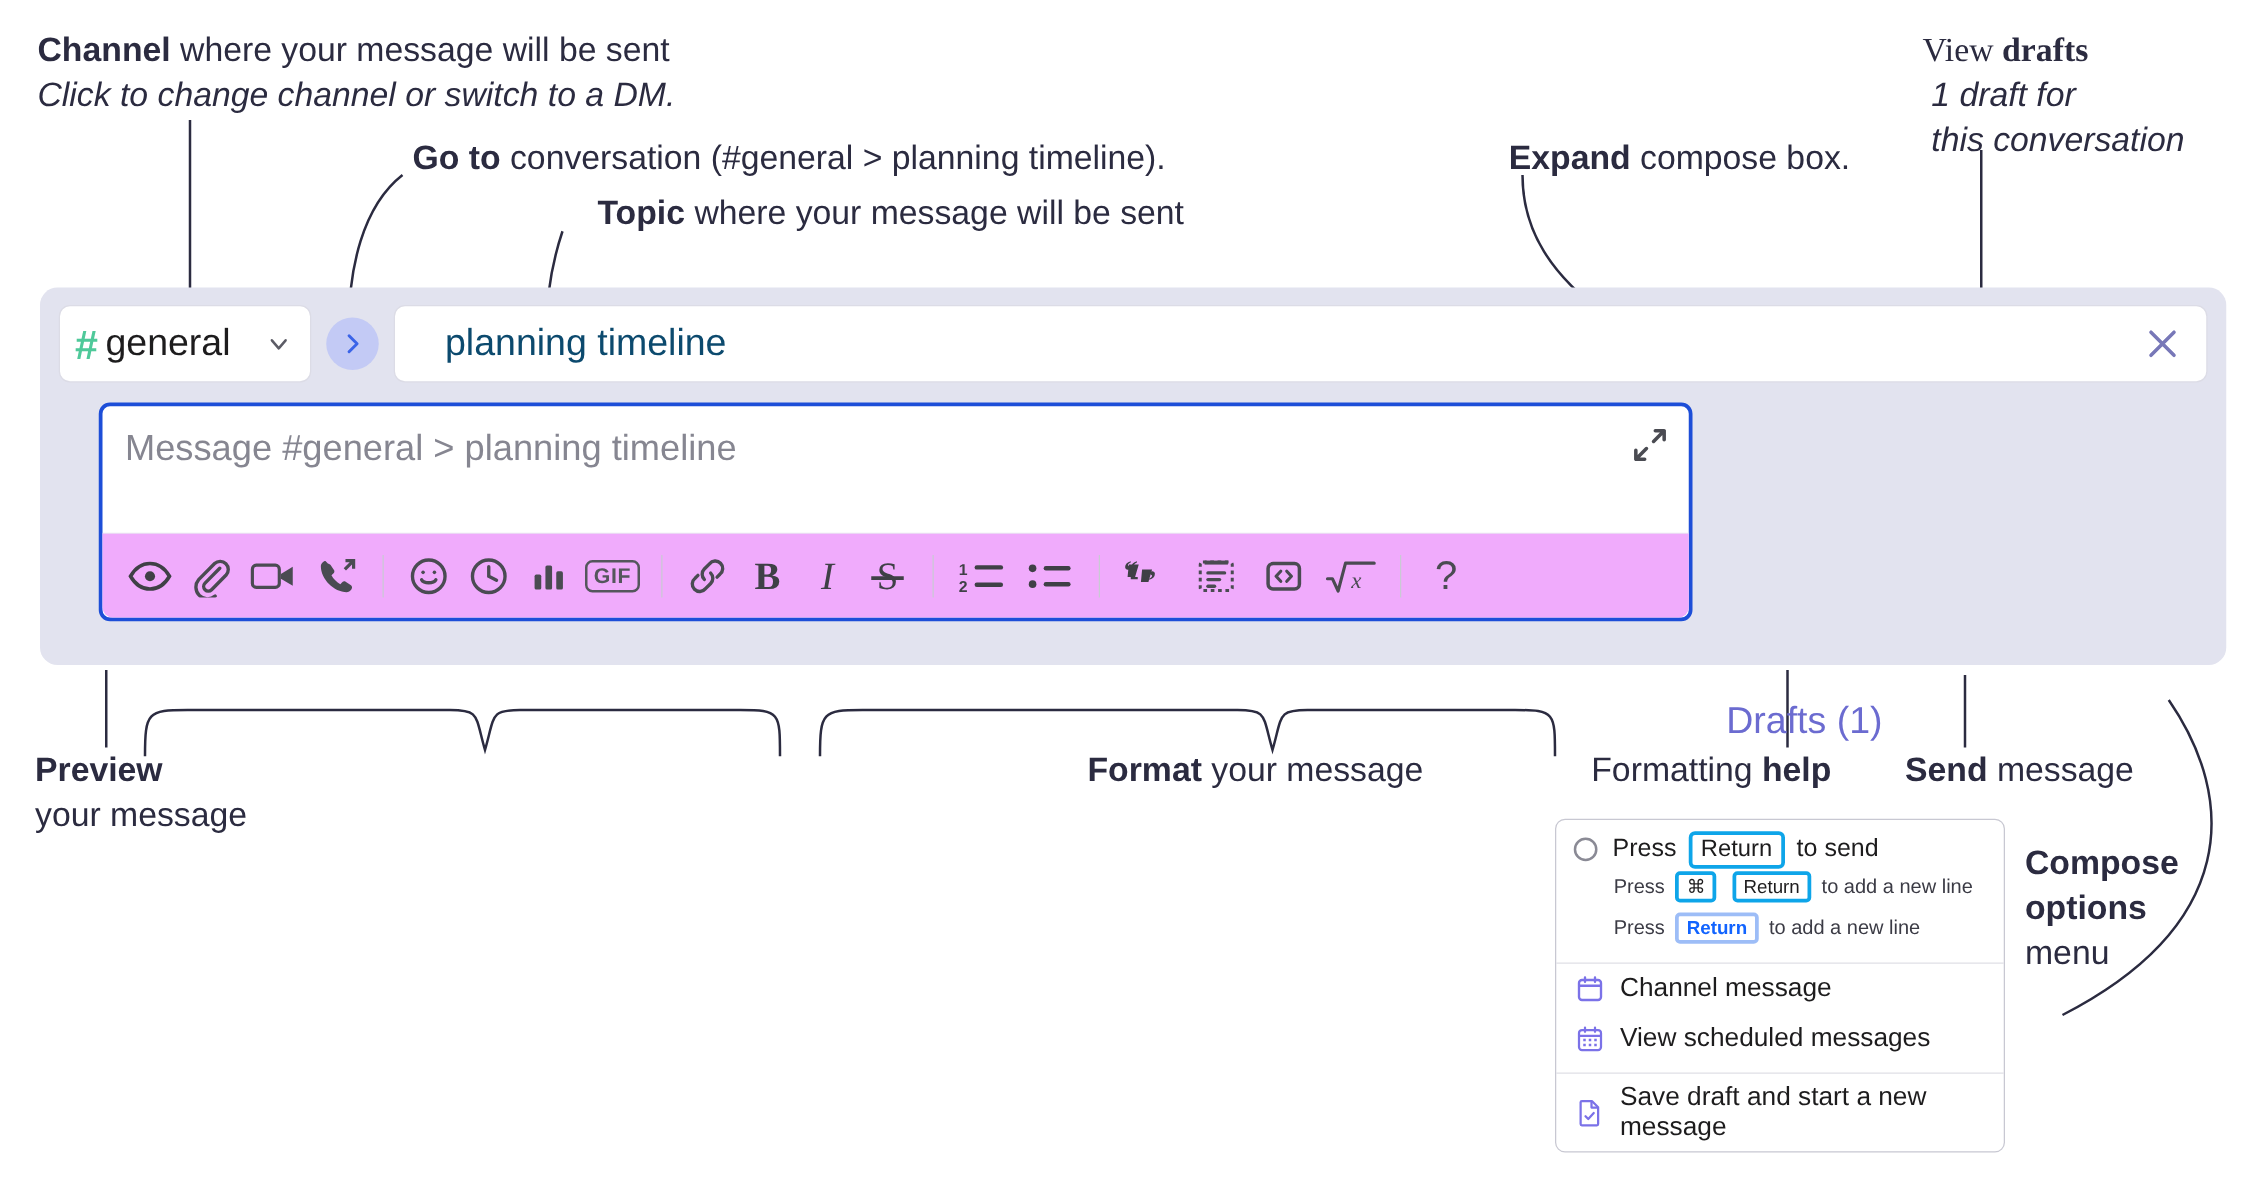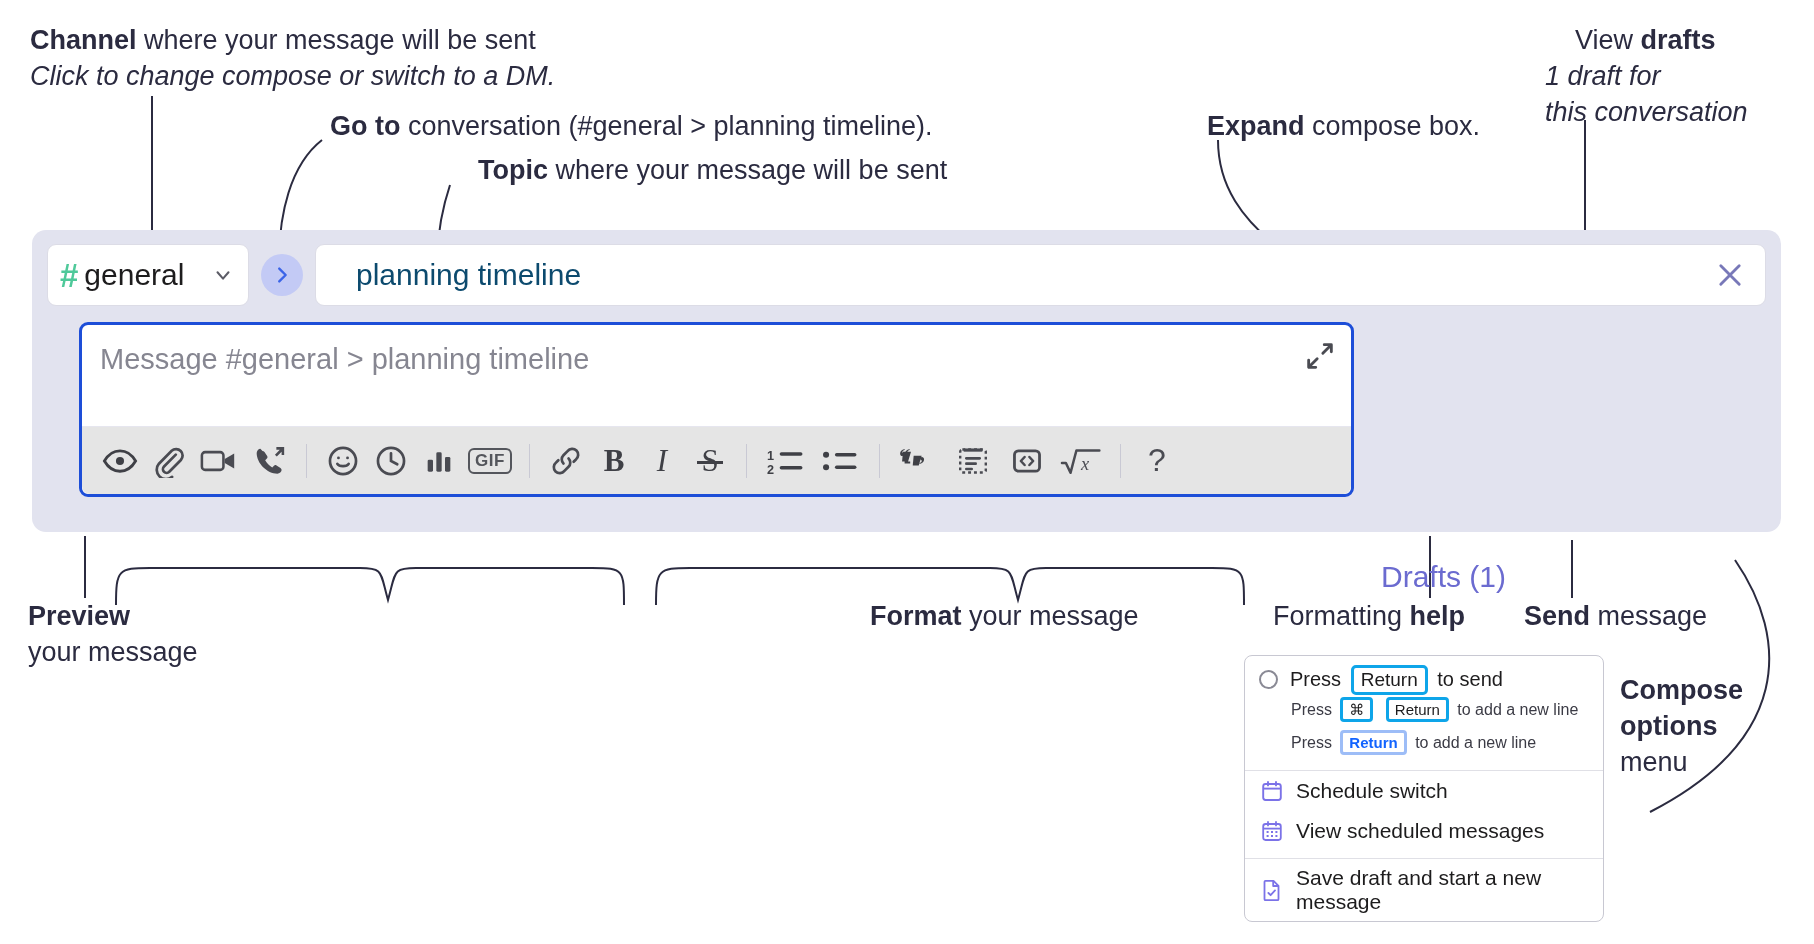--- a/index.html
+++ b/index.html
@@ -51,21 +51,21 @@
 
   .msg-box{
     position:absolute;left:47px;top:92px;width:1275px;height:175px;
     background:#fff;border:3px solid #1d4ed8;border-radius:9px;box-sizing:border-box;
   }
   .msg-ph{position:absolute;left:18px;top:18px;font-size:29px;color:#868691;}
   .expand-btn{position:absolute;right:14px;top:14px;width:34px;height:34px;}
 
   .toolbar{
     position:absolute;left:0;bottom:0;right:0;height:68px;
-    background:#e5e5e5;border-top:1px solid #e6e6ef;border-radius:0 0 8px 8px;
+    background:#f0abfc;border-top:1px solid #e6e6ef;border-radius:0 0 8px 8px;
     display:flex;align-items:center;padding:0 14px;box-sizing:border-box;
   }
   .tb{width:48px;height:48px;display:flex;align-items:center;justify-content:center;flex:none;}
   .tb.wide{width:54px;}
   .sep{width:1px;height:34px;background:#c9c9d4;margin:0 12px;flex:none;}
   .gifbox{border:2.5px solid #54565c;border-radius:6px;padding:1px 5px;font-size:17px;font-weight:700;color:#54565c;letter-spacing:.5px;font-family:"Liberation Sans",sans-serif;}
   .qmark{font-size:32px;color:#4a4b52;font-weight:400;}
 
   .drafts{position:absolute;left:1349px;top:330px;font-size:30px;color:#6b6bd0;}
   .send-btn{
@@ -131,29 +131,29 @@
 
       <path d="M1430 598 L1430 536"></path>
 
       <path d="M1572 598 L1572 540"></path>
 
       <path d="M1735 560 C 1790 640, 1790 740, 1650 812"></path>
     </g>
   </svg>
 
   <div class="anno" style="left:30px;top:22px;"><b>Channel</b><span> where your message will be sent</span></div>
-  <div class="anno" style="left:30px;top:58px;"><i>Click to change compose or switch to a DM.</i></div>
+  <div class="anno" style="left:30px;top:58px;"><i>Click to change channel or switch to a DM.</i></div>
 
   <div class="anno" style="left:330px;top:108px;"><b>Go to</b><span> conversation (#general &gt; planning timeline).</span></div>
 
   <div class="anno" style="left:478px;top:152px;"><b>Topic</b><span> where your message will be sent</span></div>
 
   <div class="anno" style="left:1207px;top:108px;"><b>Expand</b><span> compose box.</span></div>
 
-  <div class="anno" style="left:1575px;top:22px;"><span>View </span><b>drafts</b></div>
+  <div class="anno" style="left:1538px;top:22px;font-family:Liberation Serif, serif;"><span>View </span><b>drafts</b></div>
   <div class="anno" style="left:1545px;top:58px;"><i>1 draft for</i></div>
   <div class="anno" style="left:1545px;top:94px;"><i>this conversation</i></div>
 
   <div class="anno" style="left:28px;top:598px;"><b>Preview</b></div>
   <div class="anno" style="left:28px;top:634px;"><span>your message</span></div>
 
 
   <div class="anno" style="left:870px;top:598px;"><b>Format</b><span> your message</span></div>
 
   <div class="anno" style="left:1273px;top:598px;"><span>Formatting </span><b>help</b></div>
@@ -394,21 +394,21 @@
     <div class="mdiv"></div>
 
     <div class="mitem">
       <span class="ic">
         <svg width="24" height="24" viewBox="0 0 24 24" fill="none" stroke="#7b72e8" stroke-width="1.9">
             <rect x="3.2" y="5" width="17.6" height="16" rx="2.4"></rect>
             <path d="M3.2 9.6 L20.8 9.6"></path>
             <path d="M8 3 L8 6.4 M16 3 L16 6.4" stroke-linecap="round"></path>
           </svg>
       </span>
-      <span>Schedule switch</span>
+      <span>Channel message</span>
     </div>
 
     <div class="mitem">
       <span class="ic">
         <svg width="24" height="24" viewBox="0 0 24 24" fill="none" stroke="#7b72e8" stroke-width="1.8">
             <rect x="3.2" y="5" width="17.6" height="16" rx="2.4"></rect>
             <path d="M3.2 9.6 L20.8 9.6"></path>
             <path d="M8 3 L8 6.4 M16 3 L16 6.4" stroke-linecap="round"></path>
             <g fill="#7b72e8" stroke="none">
               <rect x="6.6" y="12" width="2" height="2"></rect>

